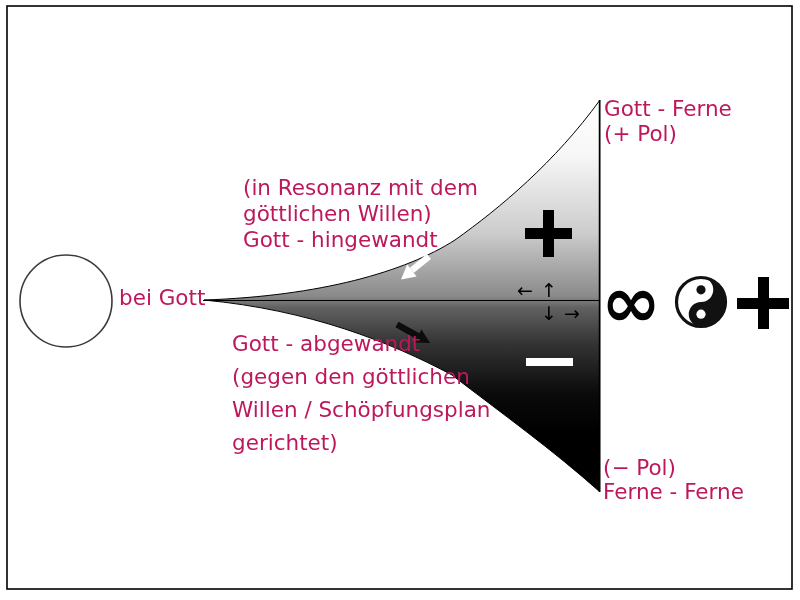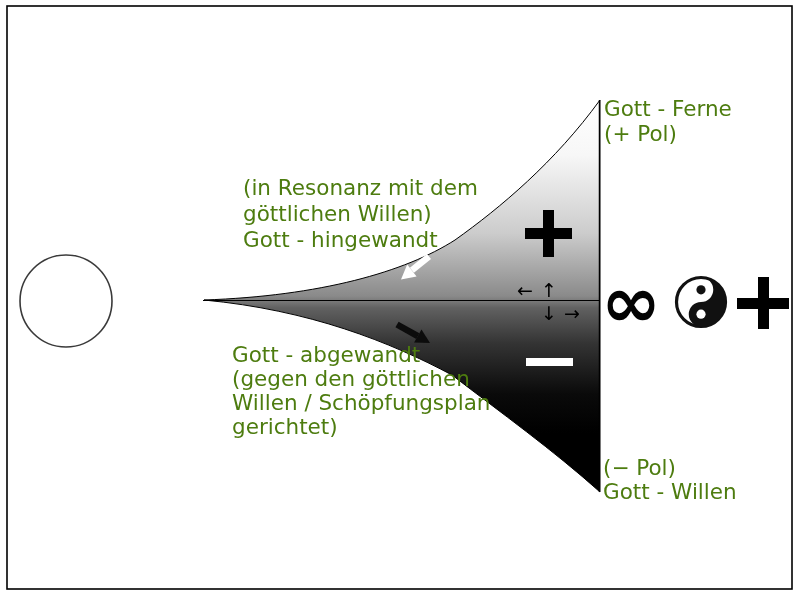--- a/index.html
+++ b/index.html
@@ -1,22 +1,22 @@
 <!DOCTYPE html>
 <html><head>
 <meta charset="utf-8">
 <style>
   html,body{margin:0;padding:0;background:#ffffff;}
   #page{position:relative;width:800px;height:600px;background:#ffffff;overflow:hidden;
         font-family:"DejaVu Sans","Liberation Sans",sans-serif;color:#000;}
   #diagram-svg{position:absolute;left:0;top:0;width:800px;height:600px;}
-  .txt{position:absolute;white-space:pre-wrap;font-size:21.5px;color:#4d7c0f;}
+  .txt{position:absolute;white-space:pre-wrap;font-size:21.5px;color:#be185d;}
   .lbl-bei-gott{left:119px;top:286px;line-height:24px;}
   .lbl-upper{left:243px;top:175px;line-height:26px;}
-  .lbl-lower{left:232px;top:343px;line-height:24px;}
+  .lbl-lower{left:232px;top:327px;line-height:33px;}
   .lbl-topright{left:604px;top:96px;line-height:25px;}
   .lbl-bottomright{left:603px;top:456px;line-height:24px;}
   .cross{position:absolute;}
   .cross .bar-h,.cross .bar-v{position:absolute;background:#000;}
   .cross-upper{left:525px;top:210px;width:47px;height:47px;}
   .cross-upper .bar-h{left:0;top:18px;width:47px;height:11px;}
   .cross-upper .bar-v{left:18px;top:0;width:11px;height:47px;}
   .cross-right{left:737px;top:277px;width:52px;height:52px;}
   .cross-right .bar-h{left:0;top:20.5px;width:52px;height:11px;}
   .cross-right .bar-v{left:20.5px;top:0;width:11px;height:52px;}
@@ -70,35 +70,36 @@
     </g>
 
     <g>
       <circle cx="701" cy="302" r="24.5" fill="#ffffff" stroke="#111111" stroke-width="3.2"></circle>
       <path d="M701,277.5 A24.5,24.5 0 0 1 701,326.5 A12.25,12.25 0 0 1 701,302 A12.25,12.25 0 0 0 701,277.5 Z" fill="#111111"></path>
       <circle cx="701" cy="289.8" r="4.6" fill="#111111"></circle>
       <circle cx="701" cy="314.2" r="4.6" fill="#ffffff"></circle>
     </g>
   </svg>
 
+  <div class="txt lbl-bei-gott">bei Gott</div>
 
   <div class="txt lbl-upper">(in Resonanz mit dem
 göttlichen Willen)
 Gott - hingewandt</div>
 
   <div class="txt lbl-lower">Gott - abgewandt
 (gegen den göttlichen
 Willen / Schöpfungsplan
 gerichtet)</div>
 
   <div class="txt lbl-topright">Gott - Ferne
 (+ Pol)</div>
 
   <div class="txt lbl-bottomright">(− Pol)
-Gott - Willen</div>
+Ferne - Ferne</div>
 
   <div class="cross cross-upper">
     <div class="bar-h"></div>
     <div class="bar-v"></div>
   </div>
 
   <div class="minus-bar"></div>
 
   <span class="mini-arrow ar-left">←</span>
   <span class="mini-arrow ar-up">↑</span>

